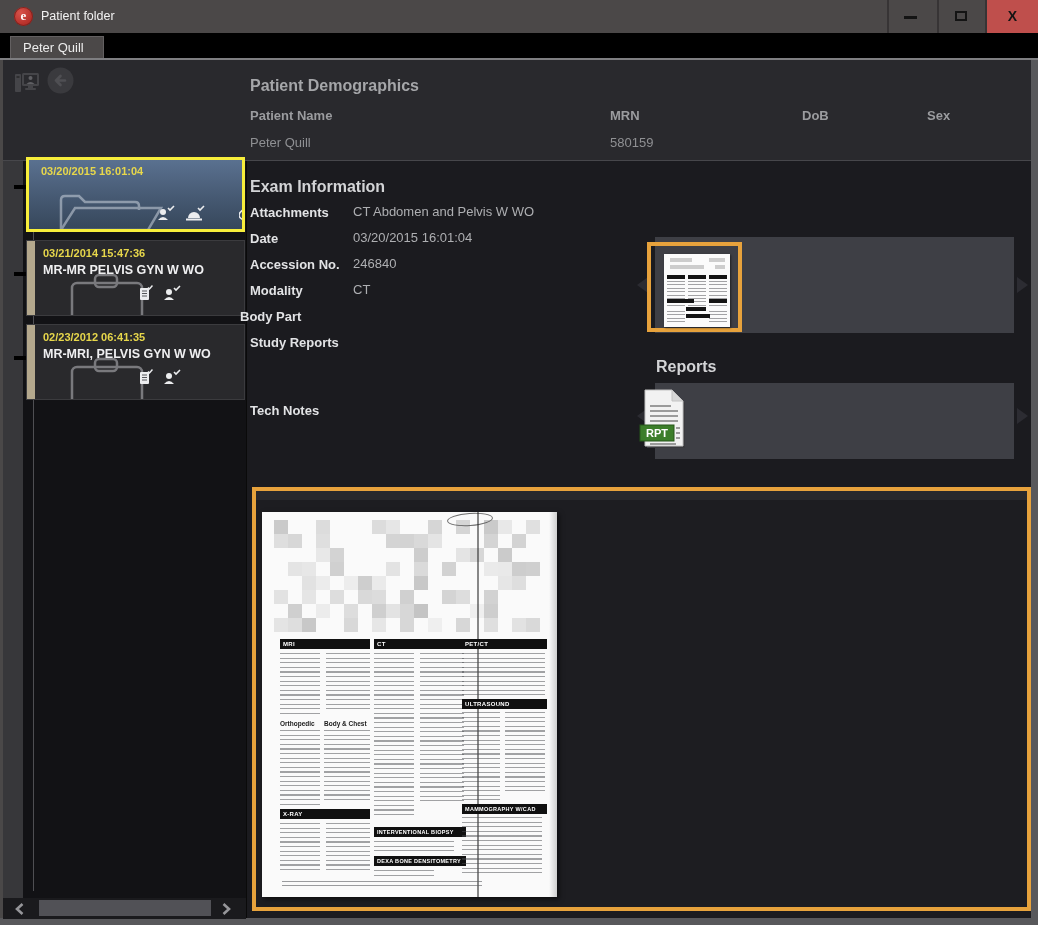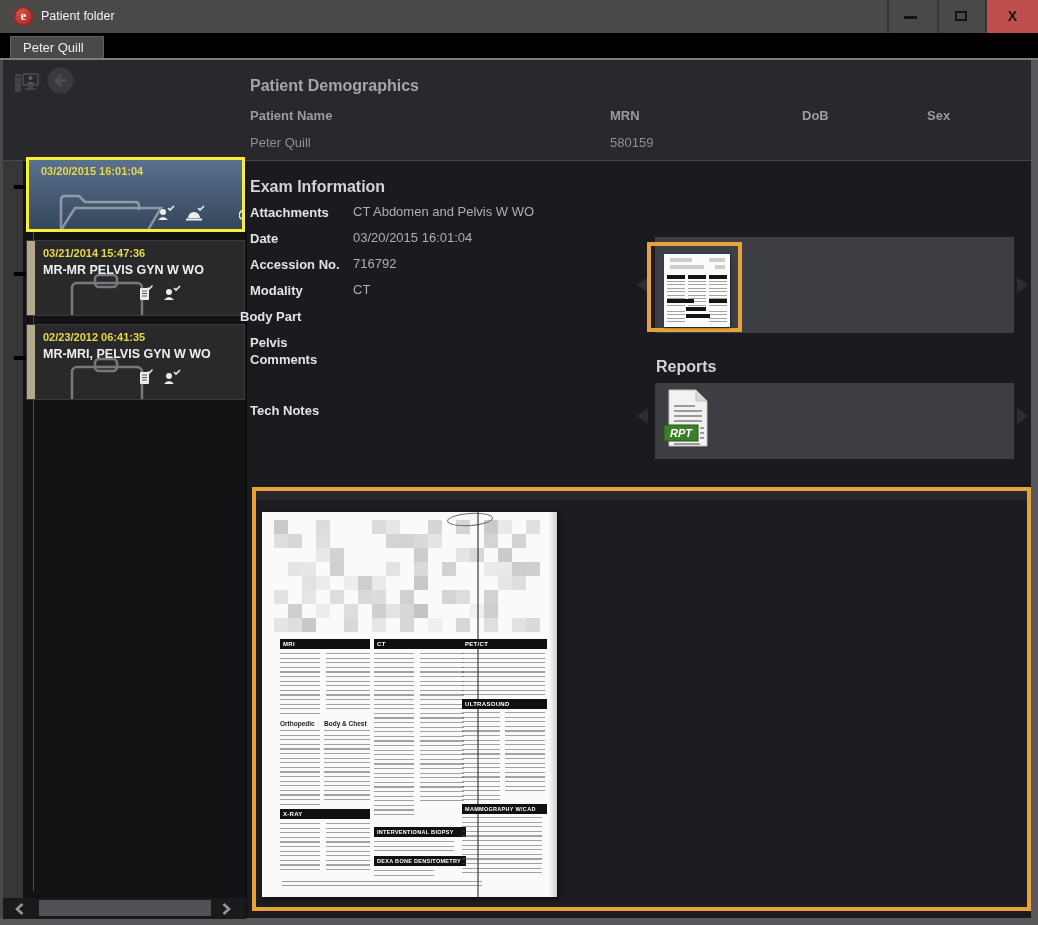--- a/index.html
+++ b/index.html
@@ -252,26 +252,26 @@
 
   <div class="abs main-bg"></div>
 
   <div class="abs exam-title" style="left:250px;top:178px;">Exam Information</div>
 
   <div class="abs exam-label" style="left:250px;top:204px;">Attachments</div>
   <div class="abs exam-value" style="left:353px;top:204px;">CT Abdomen and Pelvis W WO</div>
   <div class="abs exam-label" style="left:250px;top:230px;">Date</div>
   <div class="abs exam-value" style="left:353px;top:230px;">03/20/2015 16:01:04</div>
   <div class="abs exam-label" style="left:250px;top:256px;">Accession No.</div>
-  <div class="abs exam-value" style="left:353px;top:256px;">716792</div>
+  <div class="abs exam-value" style="left:353px;top:256px;">246840</div>
   <div class="abs exam-label" style="left:250px;top:282px;">Modality</div>
   <div class="abs exam-value" style="left:353px;top:282px;">CT</div>
   <div class="abs exam-label" style="left:240px;top:308px;">Body Part</div>
   <div class="abs exam-value" style="left:353px;top:308px;"></div>
-  <div class="abs exam-label" style="left:250px;top:334px;">Pelvis Comments</div>
+  <div class="abs exam-label" style="left:250px;top:334px;">Study Reports</div>
   <div class="abs exam-value" style="left:353px;top:334px;"></div>
   <div class="abs exam-label" style="left:250px;top:402px;">Tech Notes</div>
   <div class="abs exam-value" style="left:353px;top:402px;"></div>
 
   <div class="abs strip" style="left:655px;top:237px;width:359px;height:96px;"></div>
   <div class="abs tri tri-left" style="left:637px;top:277px;"></div>
   <div class="abs tri tri-right" style="left:1017px;top:277px;"></div>
 
   <div class="abs orange-box" style="left:647px;top:242px;width:95px;height:90px;border-width:4px;">
     <div class="abs minidoc">
@@ -291,21 +291,21 @@
       <div class="m-tl" style="top:57px;left:3px;width:18px;height:13px;"></div>
       <div class="m-tl" style="top:57px;left:45px;width:18px;height:13px;"></div>
       <div class="m-bar" style="top:60px;left:22px;width:24px;"></div>
     </div>
   </div>
 
   <div class="abs exam-title" style="left:656px;top:358px;">Reports</div>
   <div class="abs strip" style="left:655px;top:383px;width:359px;height:76px;"></div>
   <div class="abs tri tri-left" style="left:637px;top:408px;"></div>
   <div class="abs tri tri-right" style="left:1017px;top:408px;"></div>
-  <div class="abs" style="left:662px;top:388px;font-style:italic;">
+  <div class="abs" style="left:638px;top:388px;">
     <svg width="52" height="64" viewBox="0 0 52 64">
       <path d="M9 4 h27 l11 11 v45 h-38 z" fill="#3a3a3e"></path>
       <path d="M7 2 h27 l11 11 v45 h-38 z" fill="#f2f2f2" stroke="#c2c2c2" stroke-width="1"></path>
       <path d="M34 2 l11 11 h-11 z" fill="#d7d7d7" stroke="#c2c2c2" stroke-width="1"></path>
       <g stroke="#9b9b9b" stroke-width="2">
         <path d="M12 18 h21"></path>
           <path d="M12 23 h28"></path>
           <path d="M12 28 h28"></path>
           <path d="M12 33 h28"></path>
       </g>

